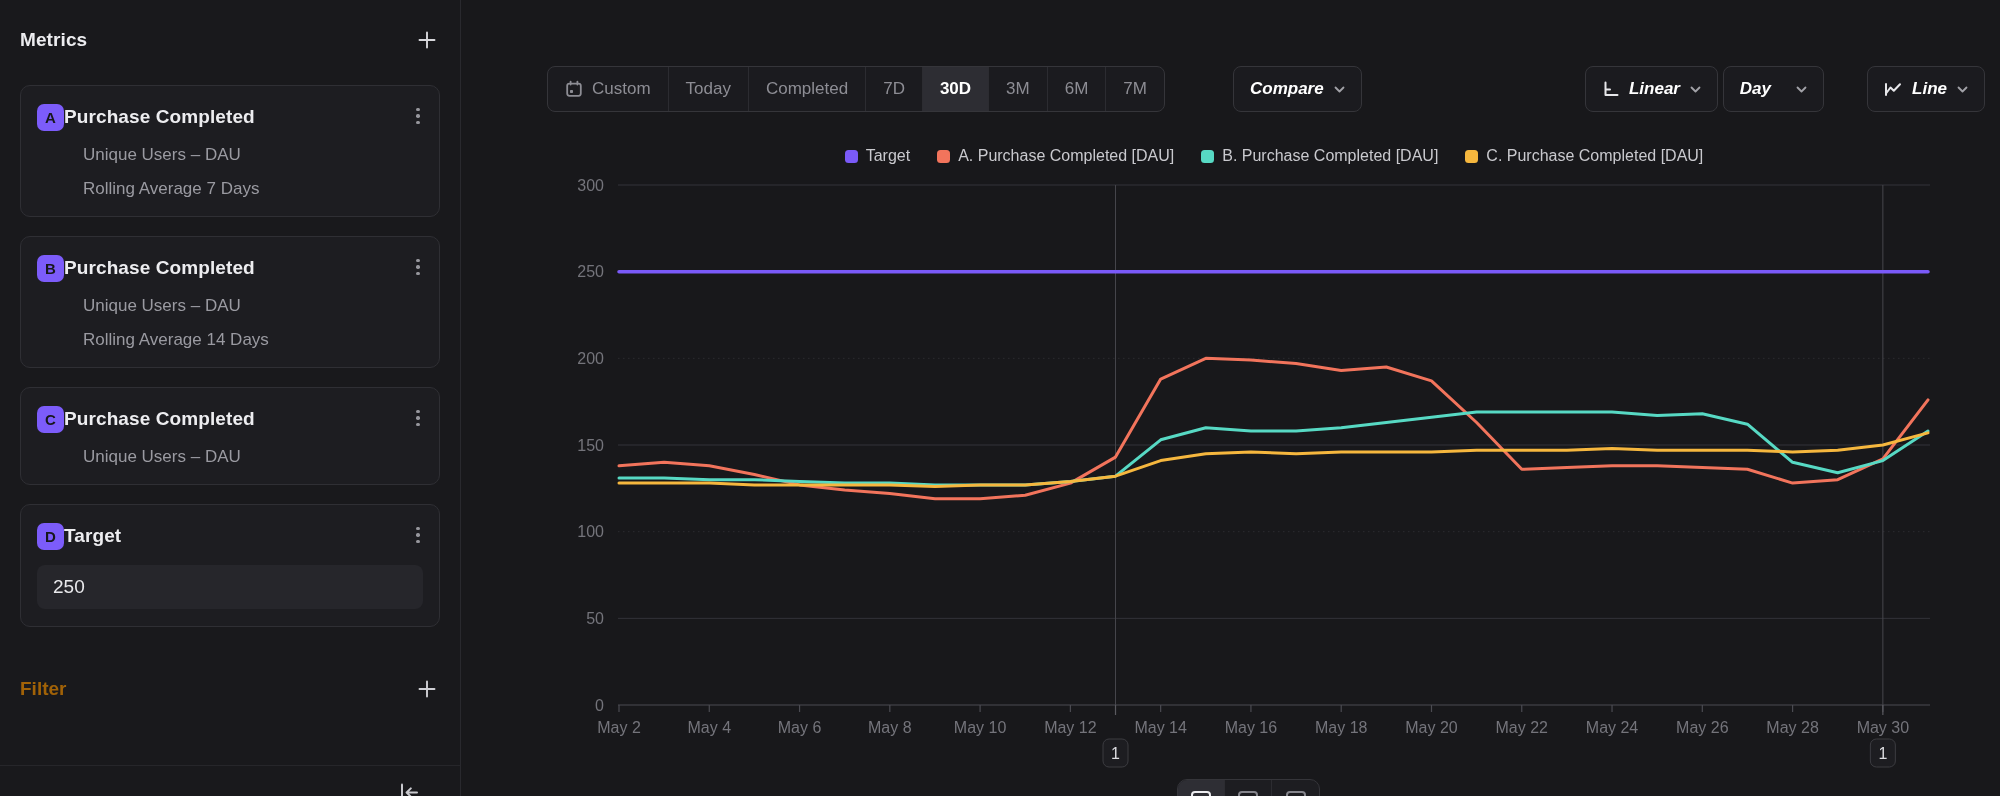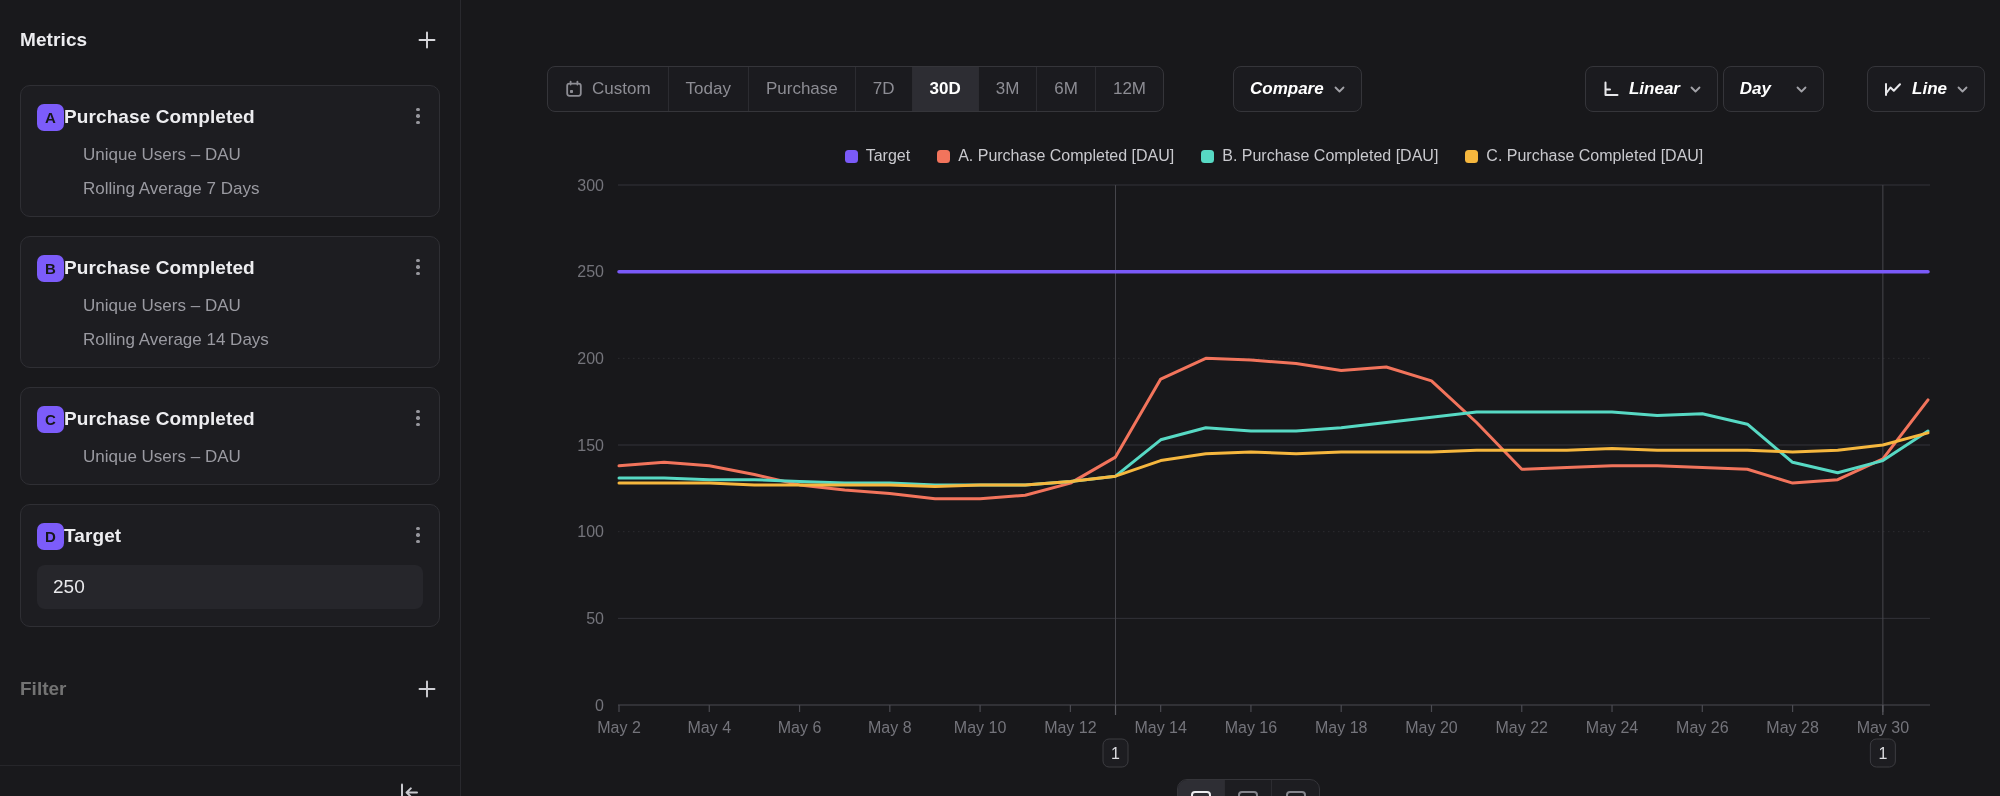--- a/index.html
+++ b/index.html
@@ -31,21 +31,21 @@
   .mc-title { font-size:19px; font-weight:700; color:#ededf0; letter-spacing:.1px; }
   .kebab { position:absolute; right:12px; top:17px; width:18px; height:26px; display:flex; flex-direction:column; align-items:center; justify-content:center; gap:3px; background:none; border:none; cursor:pointer; }
   .kebab i { width:3.4px; height:3.4px; border-radius:50%; background:#97979d; display:block; }
   .mc-sub { font-size:17px; color:#9a9aa1; margin:13px 0 0 46px; line-height:21px; }
   .target-input {
     display:block; width:100%; height:44px; margin-top:15px;
     background:#26262b; border:none; border-radius:8px; color:#e9e9ec;
     font-size:19px; padding:0 16px; font-family:inherit; outline:none;
   }
   .filter-row { display:flex; align-items:center; justify-content:space-between; margin-top:47px; height:30px; }
-  .filter-row .hd { font-size:19px; font-weight:700; color:#737373; }
+  .filter-row .hd { font-size:19px; font-weight:700; color:#a16207; }
   .sidebar-divider { position:absolute; left:0; right:0; top:765px; height:1px; background:#26262a; }
   .collapse-btn { position:absolute; right:38px; top:779px; }
   
   .main { position:absolute; left:461px; right:0; top:0; bottom:0; background:#18181b; }
   .toolbar-btn, .seg-wrap {
     background:#1b1b1f; border:1px solid #35353a; border-radius:8px; height:46px;
   }
   .seg-wrap { position:absolute; left:86px; top:66px; display:flex; align-items:stretch; overflow:hidden; }
   .seg {
     display:flex; align-items:center; gap:9px; padding:0 17px; font-size:17px; color:#8d8d94;
@@ -173,36 +173,36 @@
        <rect x="2.2" y="3.6" width="13.6" height="12.2" rx="2.2" stroke="#8d8d94" stroke-width="1.8" fill="none"></rect>
        <path d="M5.6 1.6 V4.6 M12.4 1.6 V4.6" stroke="#8d8d94" stroke-width="1.8" stroke-linecap="round"></path>
        <rect x="5" y="10" width="3" height="3" rx="0.8" fill="#8d8d94"></rect>
         </svg>
         <span>Custom</span>
       </button>
       <button class="seg">
         <span>Today</span>
       </button>
       <button class="seg">
-        <span>Purchase</span>
+        <span>Completed</span>
       </button>
       <button class="seg">
         <span>7D</span>
       </button>
       <button class="seg active">
         <span>30D</span>
       </button>
       <button class="seg">
         <span>3M</span>
       </button>
       <button class="seg">
         <span>6M</span>
       </button>
       <button class="seg">
-        <span>12M</span>
+        <span>7M</span>
       </button>
     </div>
 
   <button class="toolbar-btn" id="compare-btn">
     <span>Compare</span>
     <svg class="ic" width="11" height="7" viewBox="0 0 11 7">
         <path d="M1.5 1.5 L5.5 5.5 L9.5 1.5" stroke="#a2a2a8" stroke-width="1.8" fill="none" stroke-linecap="round" stroke-linejoin="round"></path>
       </svg>
   </button>
 

